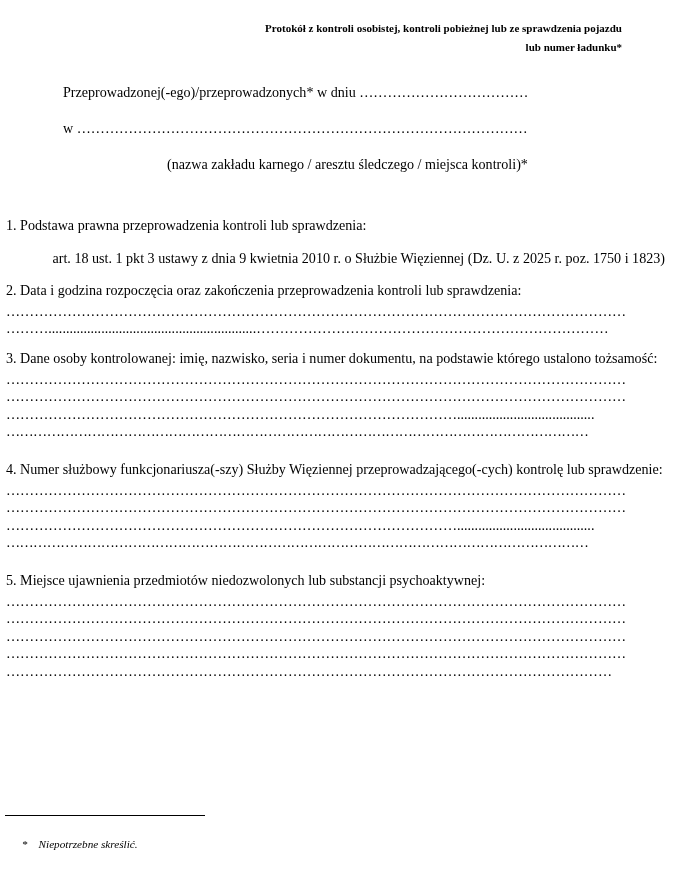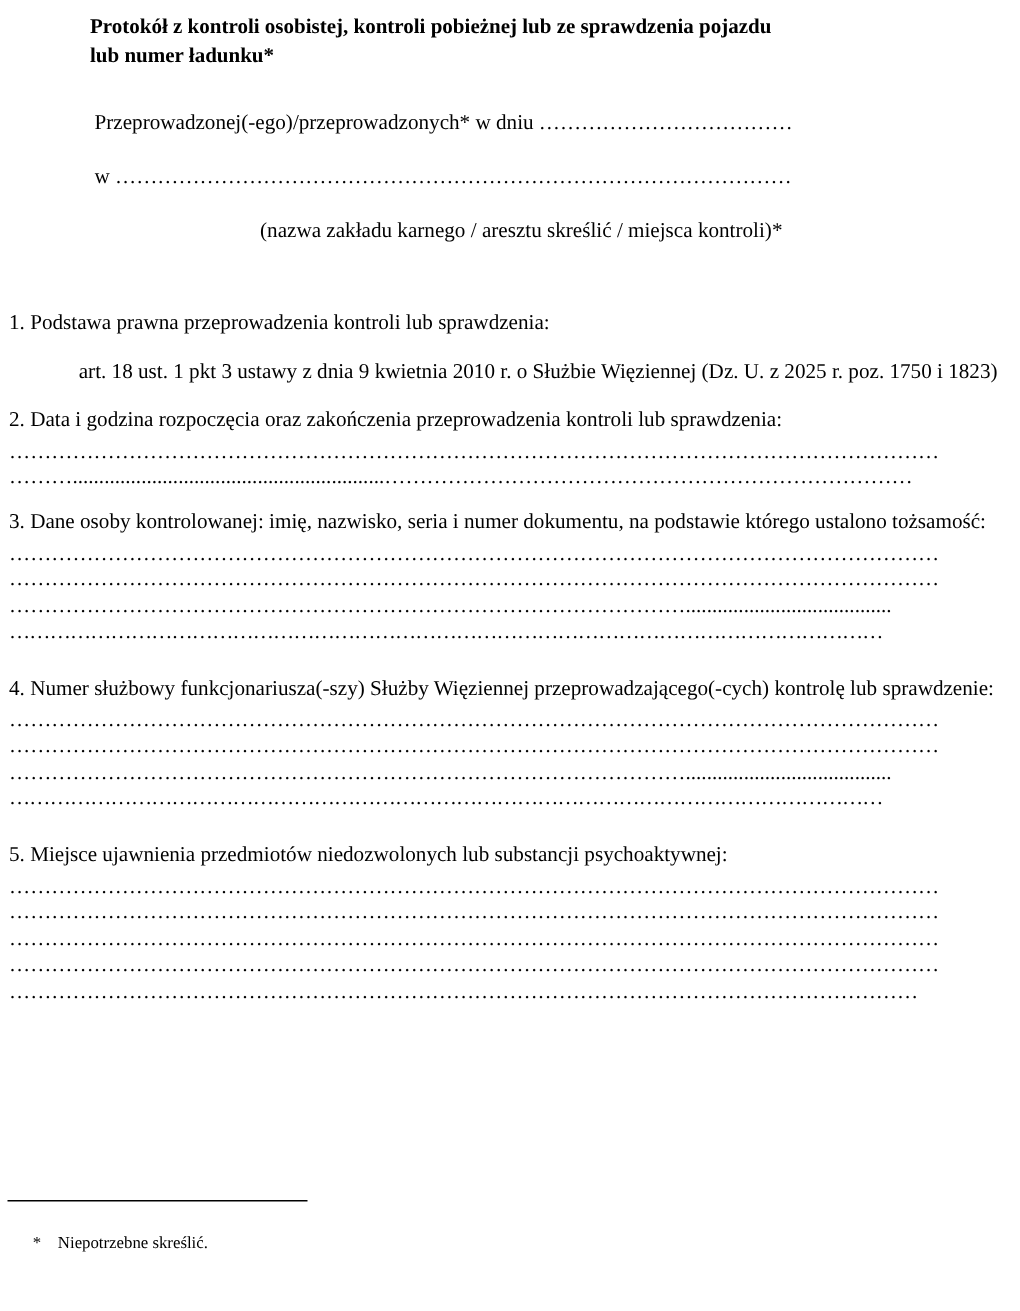--- a/index.html
+++ b/index.html
@@ -18,26 +18,26 @@
   .page {
     position: relative;
     width: 680px;
     height: 874px;
     box-sizing: border-box;
     overflow: hidden;
   }
 
   
   .doc-title {
-    text-align: left;
+    text-align: right;
     font-weight: bold;
-    font-size: 14px;
+    font-size: 11px;
     line-height: 19px;
     margin: 0;
-    padding-top: 9px;
+    padding-top: 19px;
     padding-left: 60px;
     padding-right: 58px;
   }
   .doc-title .line2 {
     display: block;
   }
 
   
   .preamble {
     margin-top: 27px;
@@ -92,22 +92,23 @@
     white-space: nowrap;
     overflow: hidden;
     height: 17.6px;
   }
   .dots.tight { letter-spacing: -0.55px; }
 
   
   .footnote {
     position: absolute;
     left: 5px;
-    bottom: 24px;
+    bottom: 9px;
     width: 400px;
+    font-style: italic;
   }
   .footnote-rule {
     width: 200px;
     height: 1px;
     background: #000000;
     margin-bottom: 7px;
   }
   .footnote-text {
     font-size: 11.2px;
     line-height: 14px;
@@ -120,21 +121,21 @@
 <div class="page">
 
   <h1 class="doc-title">
     <span>Protokół z kontroli osobistej, kontroli pobieżnej lub ze sprawdzenia pojazdu</span>
     <span class="line2">lub numer ładunku*</span>
   </h1>
 
   <div class="preamble">
     <div class="preamble-row">Przeprowadzonej(-ego)/przeprowadzonych* w dniu ………………………………</div>
     <div class="preamble-row">w ……………………………………………………………………………………</div>
-    <div class="caption">(nazwa zakładu karnego / aresztu skreślić / miejsca kontroli)*</div>
+    <div class="caption">(nazwa zakładu karnego / aresztu śledczego / miejsca kontroli)*</div>
   </div>
 
   <div class="body-block">
 
     <div class="section">
       <p class="sec-heading">1. Podstawa prawna przeprowadzenia kontroli lub sprawdzenia:</p>
       <div class="gap-sm"></div>
       <p class="sec-para">art. 18 ust. 1 pkt 3 ustawy z dnia 9 kwietnia 2010 r. o Służbie Więziennej (Dz. U. z 2025 r. poz. 1750 i 1823)</p>
     </div>
 

